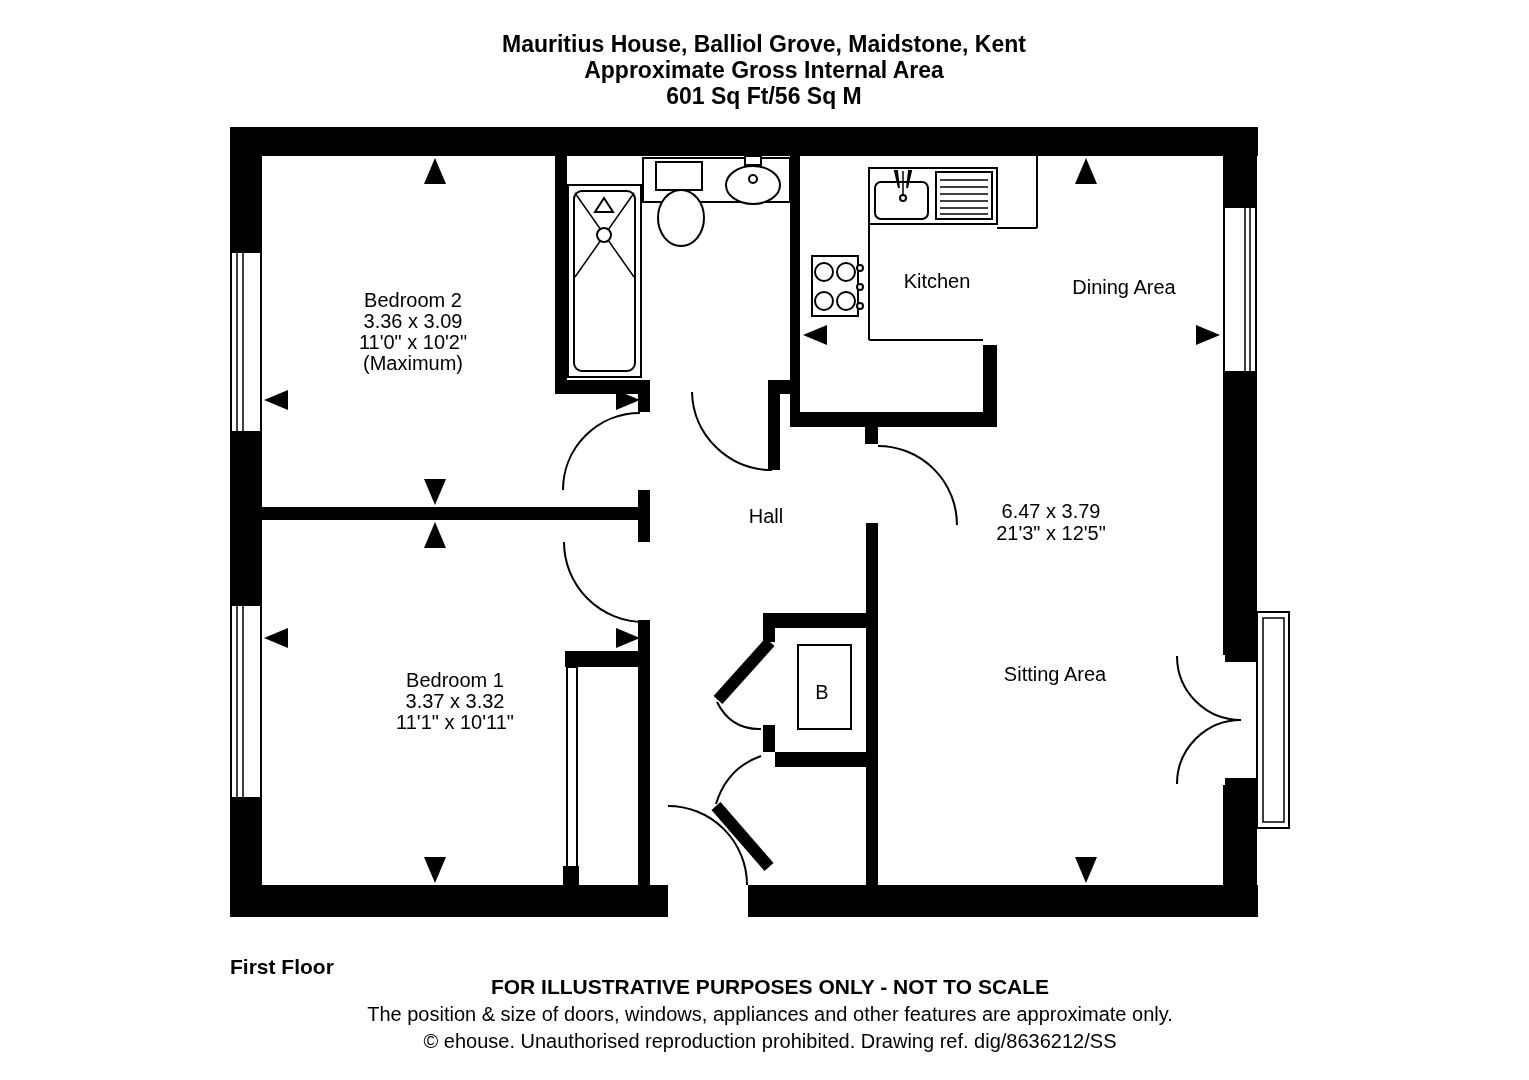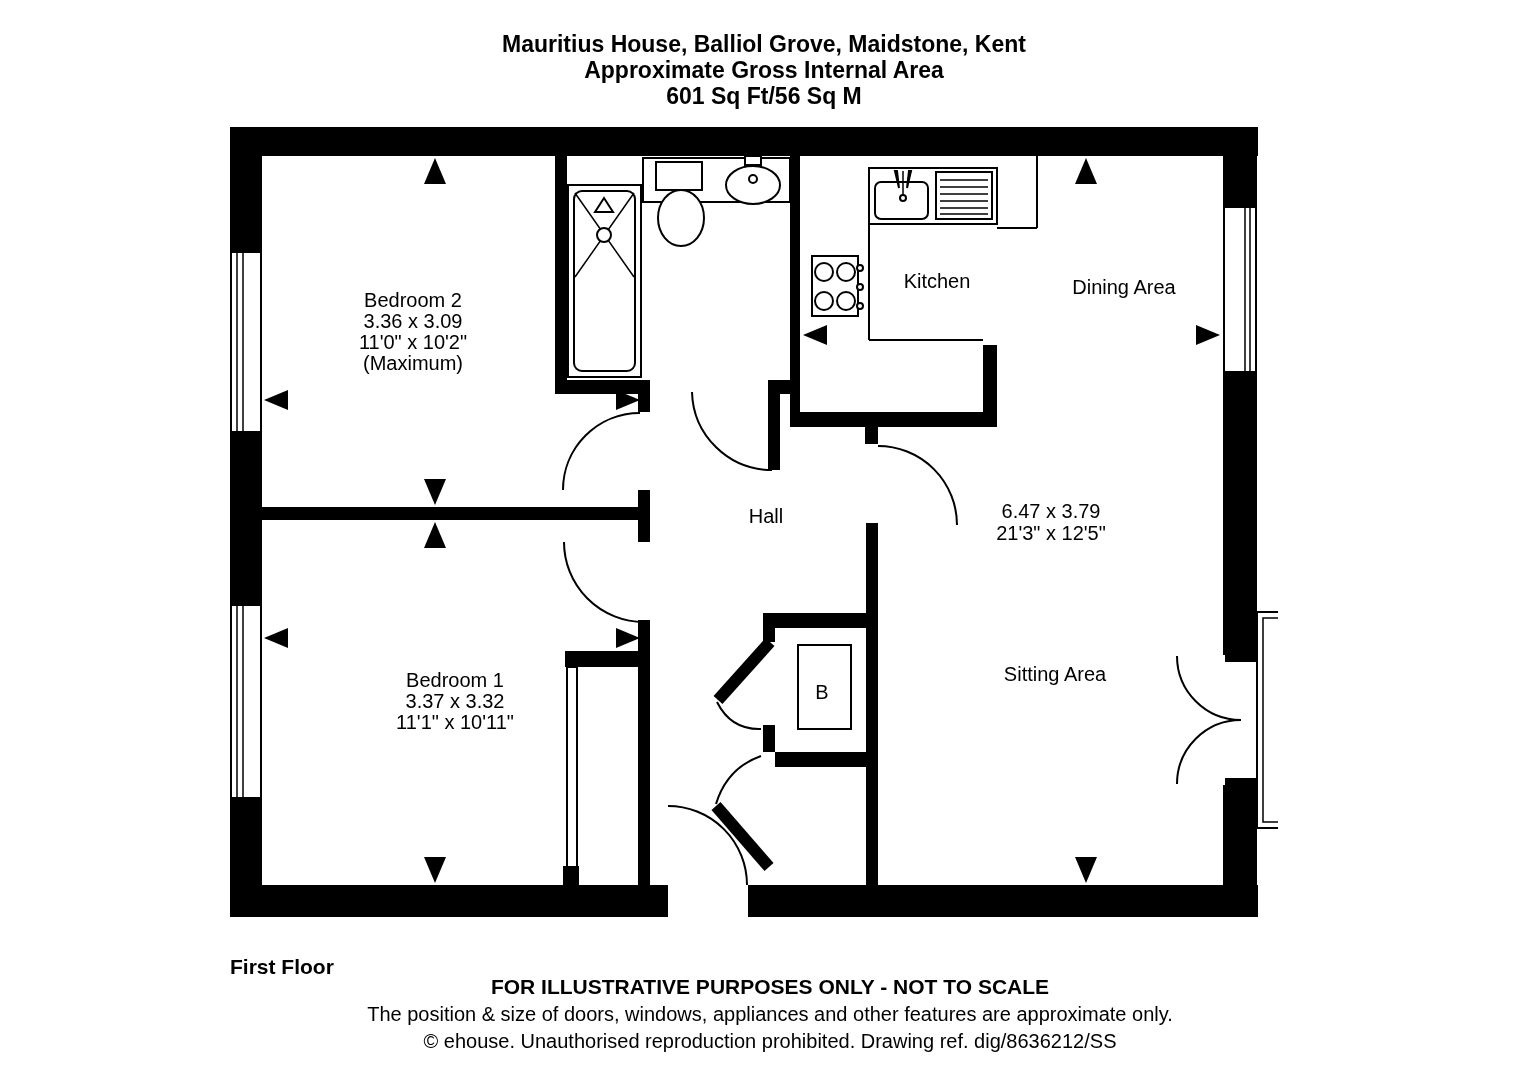--- a/index.html
+++ b/index.html
@@ -1,17 +1,17 @@
 <!DOCTYPE html>
 <html><head>
 <meta charset="utf-8">
 <style>
   html,body{margin:0;padding:0;background:#fff;}
   .page{position:relative;width:1278px;height:1080px;background:#ffffff;overflow:hidden;
-        font-family:"Liberation Sans", sans-serif;}
+        font-family:"Liberation Sans", sans-serif;padding-left:36px;}
   svg{position:absolute;top:0;left:0;}
   svg text{fill:#000000;font-family:"Liberation Sans", sans-serif;}
   .t-title{font-size:23px;font-weight:bold;}
   .t-room{font-size:20px;}
   .t-compass{font-size:27px;}
   .t-floor{font-size:21px;font-weight:bold;}
   .t-notice{font-size:21px;font-weight:bold;}
   .t-small{font-size:20px;}
   .wall{fill:#000000;stroke:none;}
   .thin{fill:none;stroke:#000000;stroke-width:2;}

